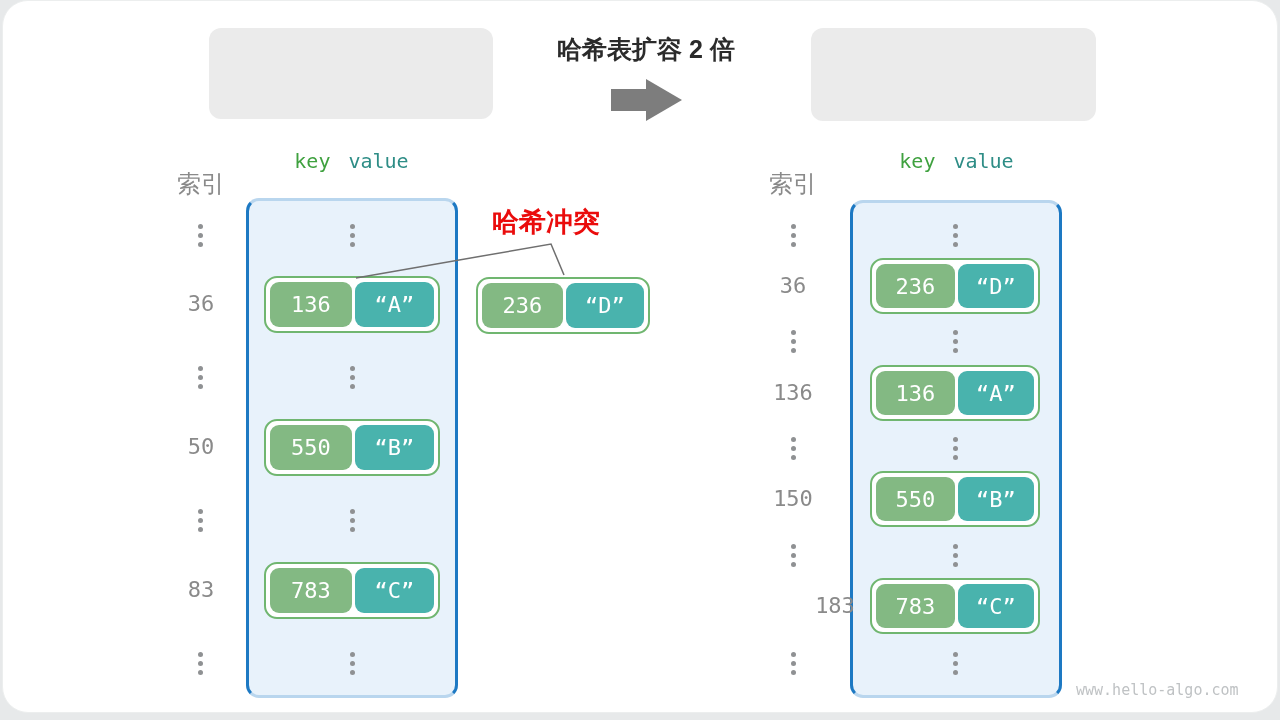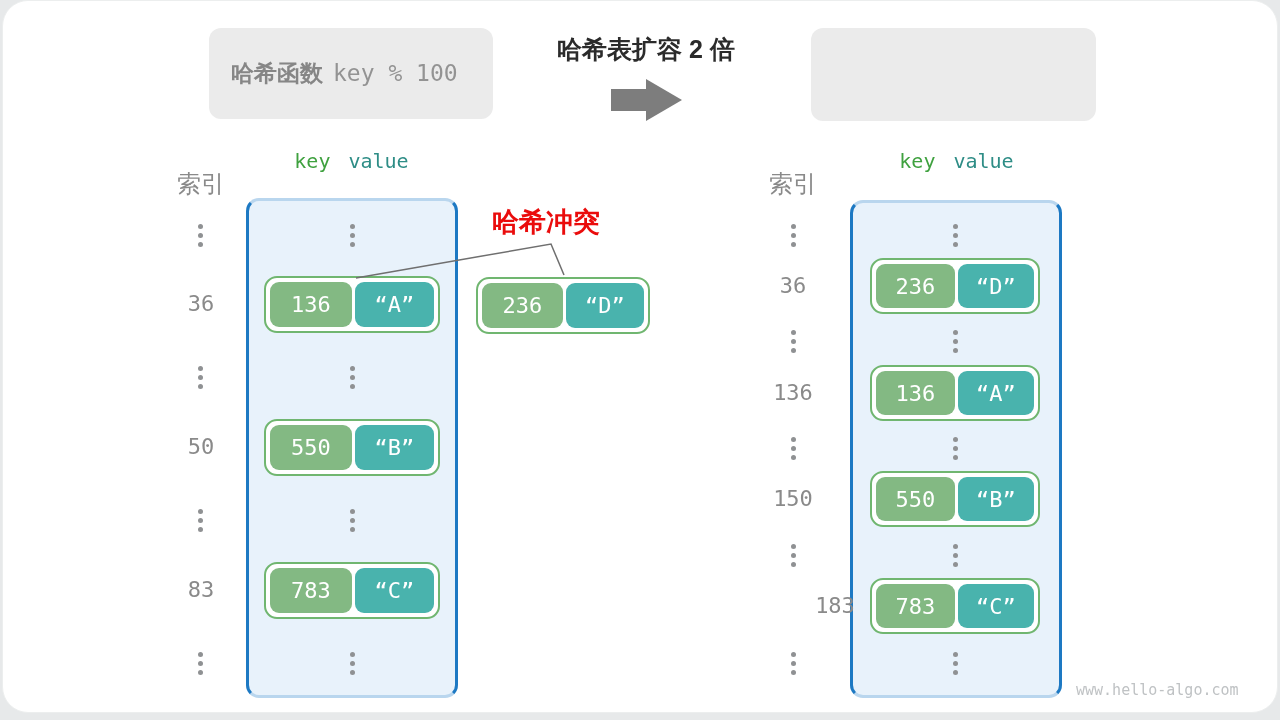--- a/index.html
+++ b/index.html
@@ -91,21 +91,20 @@
     position:absolute;left:1073px;top:680px;
     font-family:"DejaVu Sans Mono",monospace;font-size:15px;color:#bfc2c4;white-space:nowrap;
   }
 </style>
 </head>
 <body>
 
 <div class="card">
 
   <div class="cap-box before">
-    <div class="cap-line"><span class="cjk">哈希函数</span><span class="code">key % 100</span></div>
   </div>
 
   <div class="expand-title">哈希表扩容 2 倍</div>
   <div class="arrow">
     <div class="arrow-body"></div>
     <div class="arrow-head"></div>
   </div>
 
   <div class="cap-box after">
   </div>

